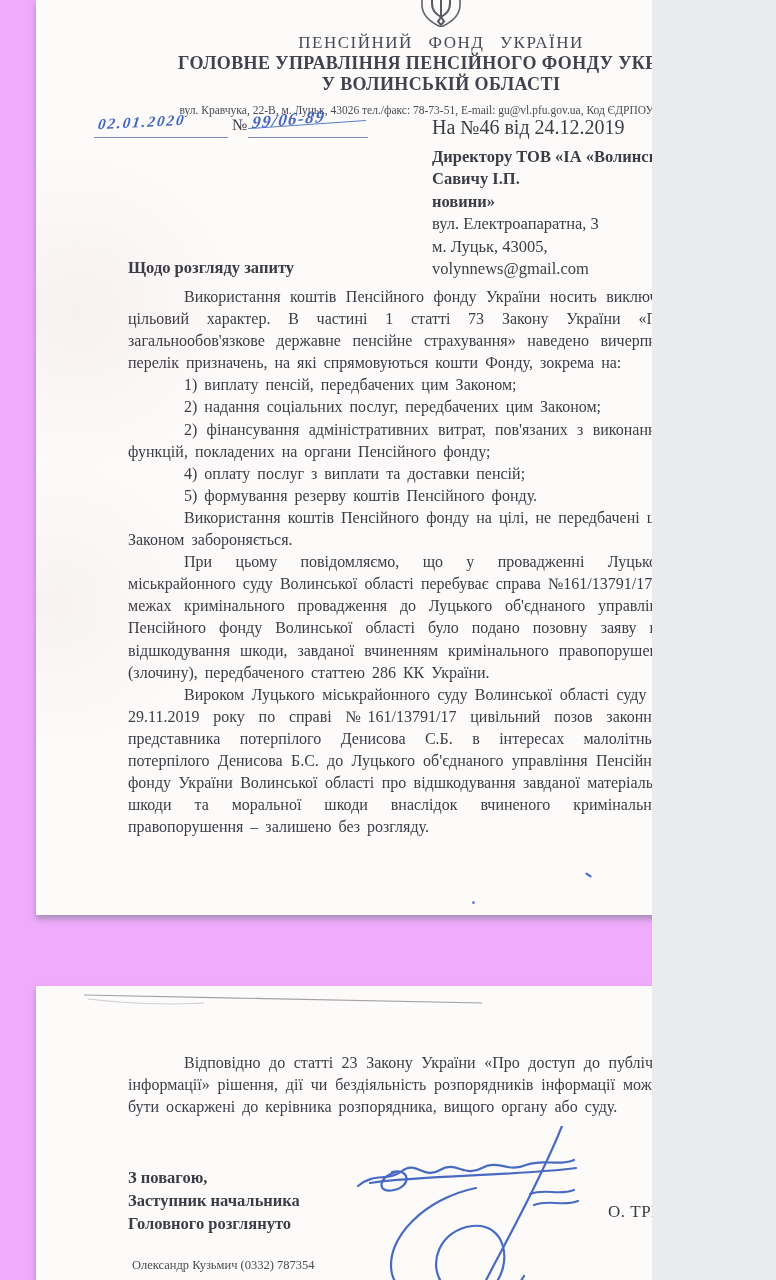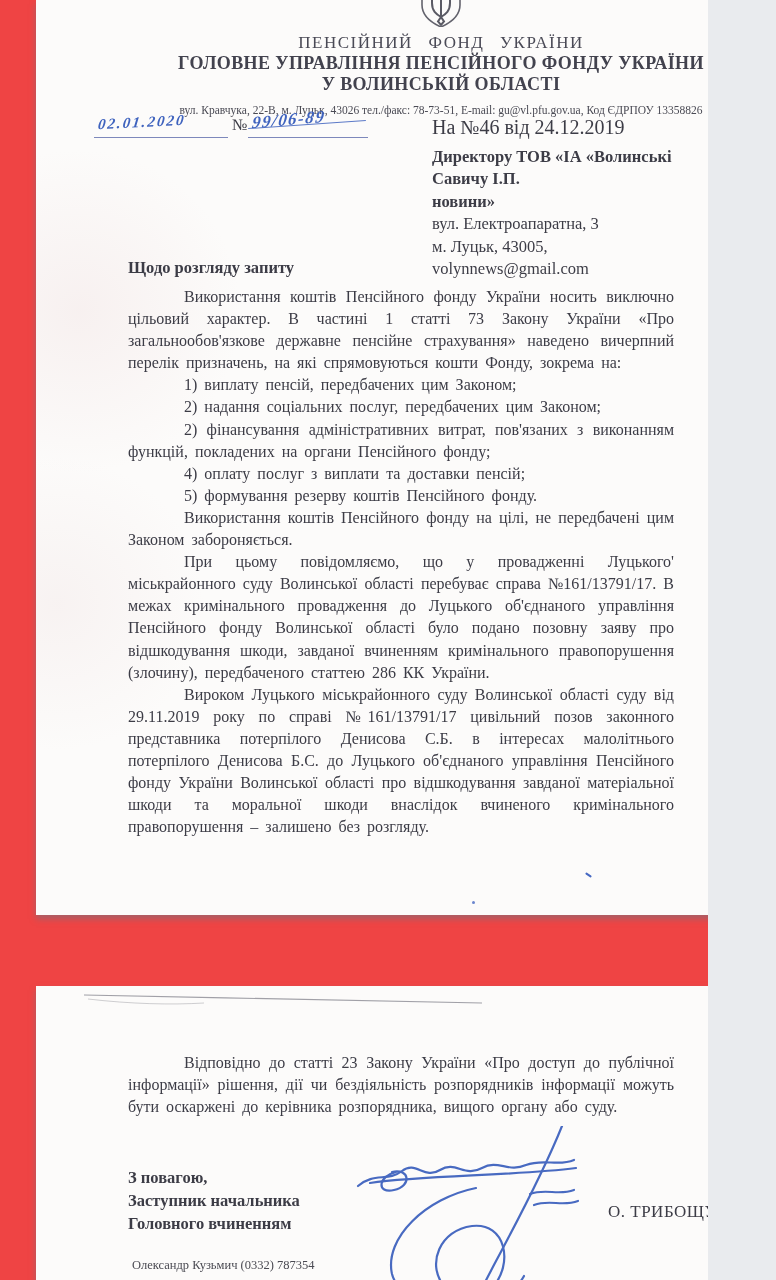--- a/index.html
+++ b/index.html
@@ -1,16 +1,16 @@
 <!DOCTYPE html>
 <html><head>
 <meta charset="utf-8">
 <style>
   html,body{margin:0;padding:0;background:#e9ebee;}
-  .stage{position:relative;width:708px;height:1280px;background:#ef4444;overflow:hidden;
+  .stage{position:relative;width:652px;height:1280px;background:#f0abfc;overflow:hidden;
          font-family:"Liberation Serif","DejaVu Serif",serif;color:#3c3c46;}
   .page{position:absolute;left:36px;width:710px;background:#fcfbfa;overflow:hidden;
         box-shadow:0 4px 6px rgba(110,116,130,.55);}
   .page1{top:0;height:915px;
         background:
           radial-gradient(circle at 6% 34%, rgba(236,216,216,.30), transparent 18%),
           radial-gradient(circle at 3% 66%, rgba(236,220,220,.28), transparent 16%),
           #fcfbfa;}
   .page2{top:938px;height:336px;margin-top:48px;}
   
@@ -116,21 +116,21 @@
       <path d="M52,13 C95,18 135,19 168,17" stroke="#9a9aa0" stroke-width=".8" fill="none" opacity=".6"></path>
     </svg>
 
     <div class="body2">
       <p class="para">Відповідно до статті 23 Закону України «Про доступ до публічної інформації» рішення, дії чи бездіяльність розпорядників інформації можуть бути оскаржені до керівника розпорядника, вищого органу або суду.</p>
     </div>
 
     <div class="closing">
       <div>З повагою,</div>
       <div>Заступник начальника</div>
-      <div>Головного вчиненням</div>
+      <div>Головного розглянуто</div>
     </div>
 
     <span class="sig">
       <svg width="290" height="200" viewBox="0 0 290 200" fill="none" stroke="#3f63be" stroke-width="2.2" stroke-linecap="round" opacity=".95">
         <path d="M34,60 C50,46 64,56 78,45 C92,34 100,54 116,44 C132,34 140,52 158,42 C174,33 184,47 202,39 C220,32 234,41 250,34"></path>
         <path d="M46,57 C100,49 190,50 252,42"></path>
         <path d="M72,46 C54,50 52,68 70,64 C88,60 86,42 68,46"></path>
         <path d="M238,0 C222,40 198,86 180,120 C168,143 154,168 146,188"></path>
         <path d="M152,62 C102,72 60,112 68,148 C76,180 142,190 168,162 C190,138 182,96 148,100 C116,104 102,138 120,160 C140,183 186,176 200,150"></path>
         <path d="M206,68 C222,62 234,70 250,64"></path>

